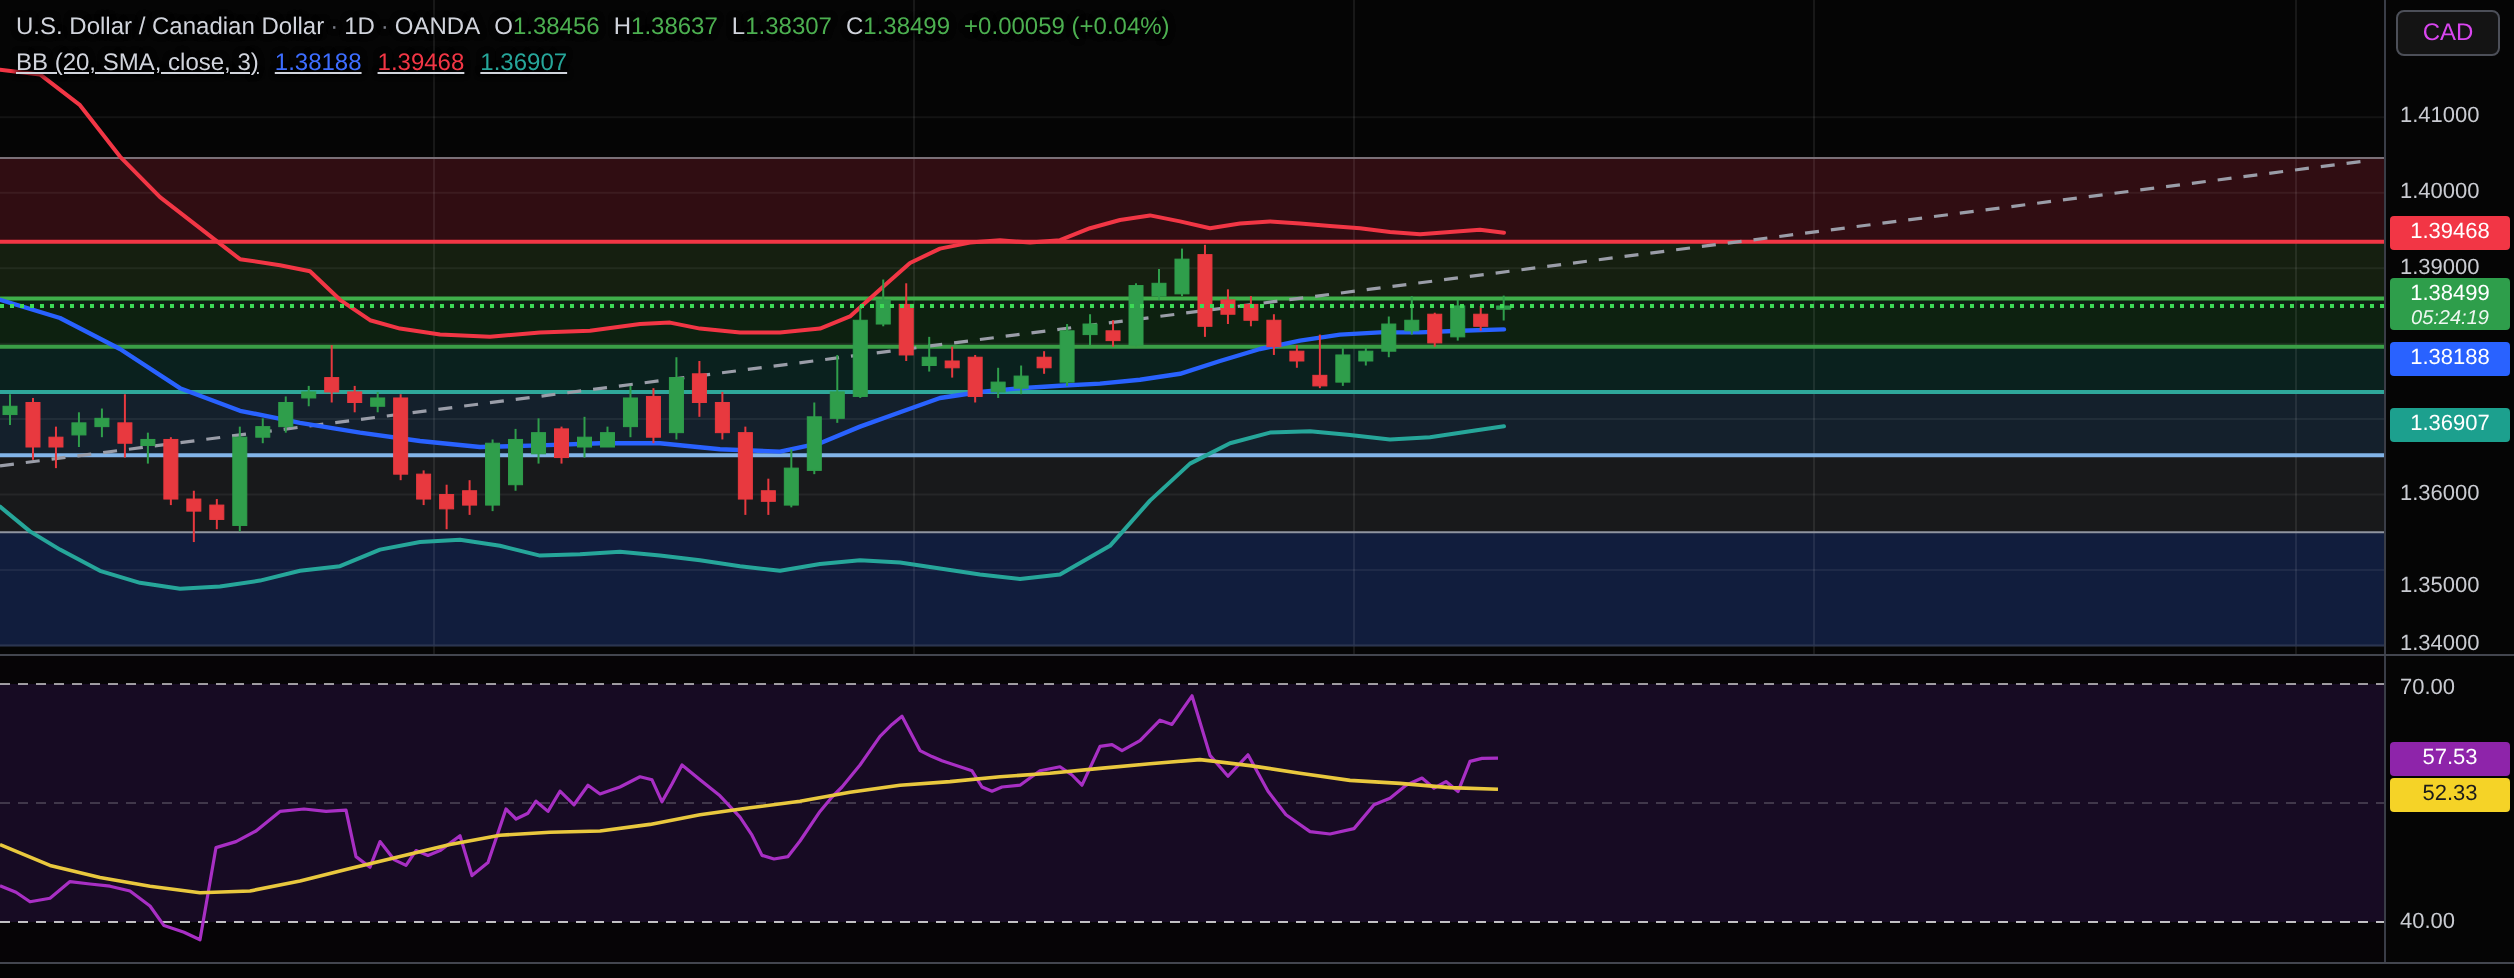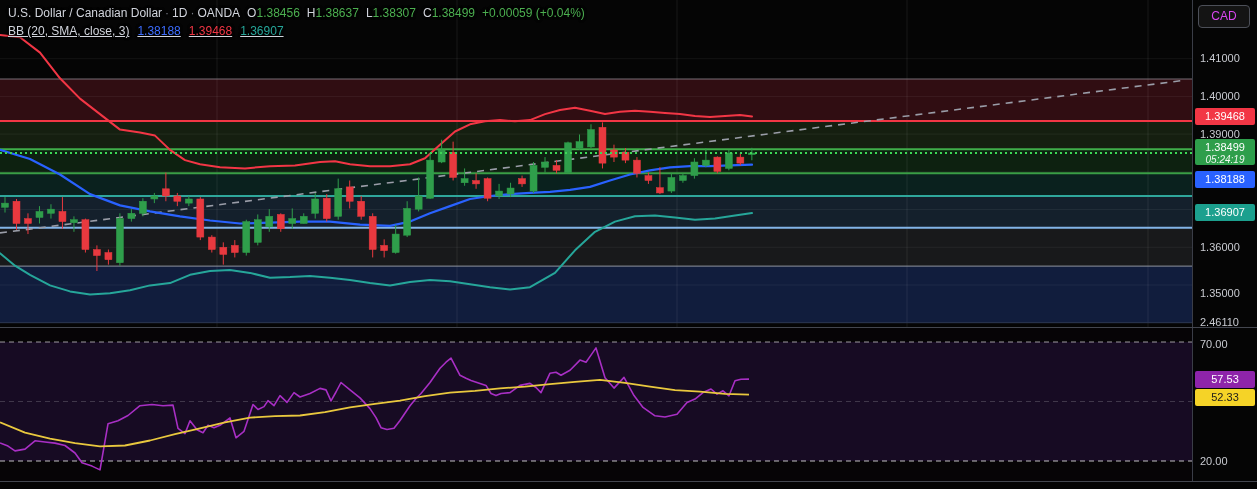--- a/index.html
+++ b/index.html
@@ -234,23 +234,23 @@
 
   </div>
 
   <div id="price-axis">
     <div id="cad-btn">CAD</div>
   <div class="ax-label" style="top: 50px;">1.41000</div>
       <div class="ax-label" style="top: 88px;">1.40000</div>
       <div class="ax-label" style="top: 126px;">1.39000</div>
       <div class="ax-label" style="top: 239px;">1.36000</div>
       <div class="ax-label" style="top: 277px; margin-top: 8px;">1.35000</div>
-      <div class="ax-label" style="top: 314px;">2.46110</div>
+      <div class="ax-label" style="top: 314px;">1.34000</div>
       <div class="ax-label" style="top: 336px;">70.00</div>
-      <div class="ax-label" style="top: 453px;">20.00</div>
+      <div class="ax-label" style="top: 453px;">40.00</div>
       <div class="ax-badge" style="top: 108px; background: rgb(242, 54, 69); color: rgb(255, 255, 255);">1.39468</div>
       <div class="ax-badge" style="top: 139px; background: rgb(46, 158, 75); color: rgb(255, 255, 255);">1.38499<span class="cd">05:24:19</span></div>
       <div class="ax-badge" style="top: 171px; background: rgb(41, 98, 255); color: rgb(255, 255, 255);">1.38188</div>
       <div class="ax-badge" style="top: 204px; background: rgb(28, 160, 142); color: rgb(255, 255, 255);">1.36907</div>
       <div class="ax-badge" style="top: 371px; background: rgb(142, 36, 170); color: rgb(255, 255, 255);">57.53</div>
       <div class="ax-badge" style="top: 389px; background: rgb(245, 211, 39); color: rgb(27, 27, 27);">52.33</div>
     </div>
 
   <div id="pane-divider"></div>
   <div id="time-strip"></div>

